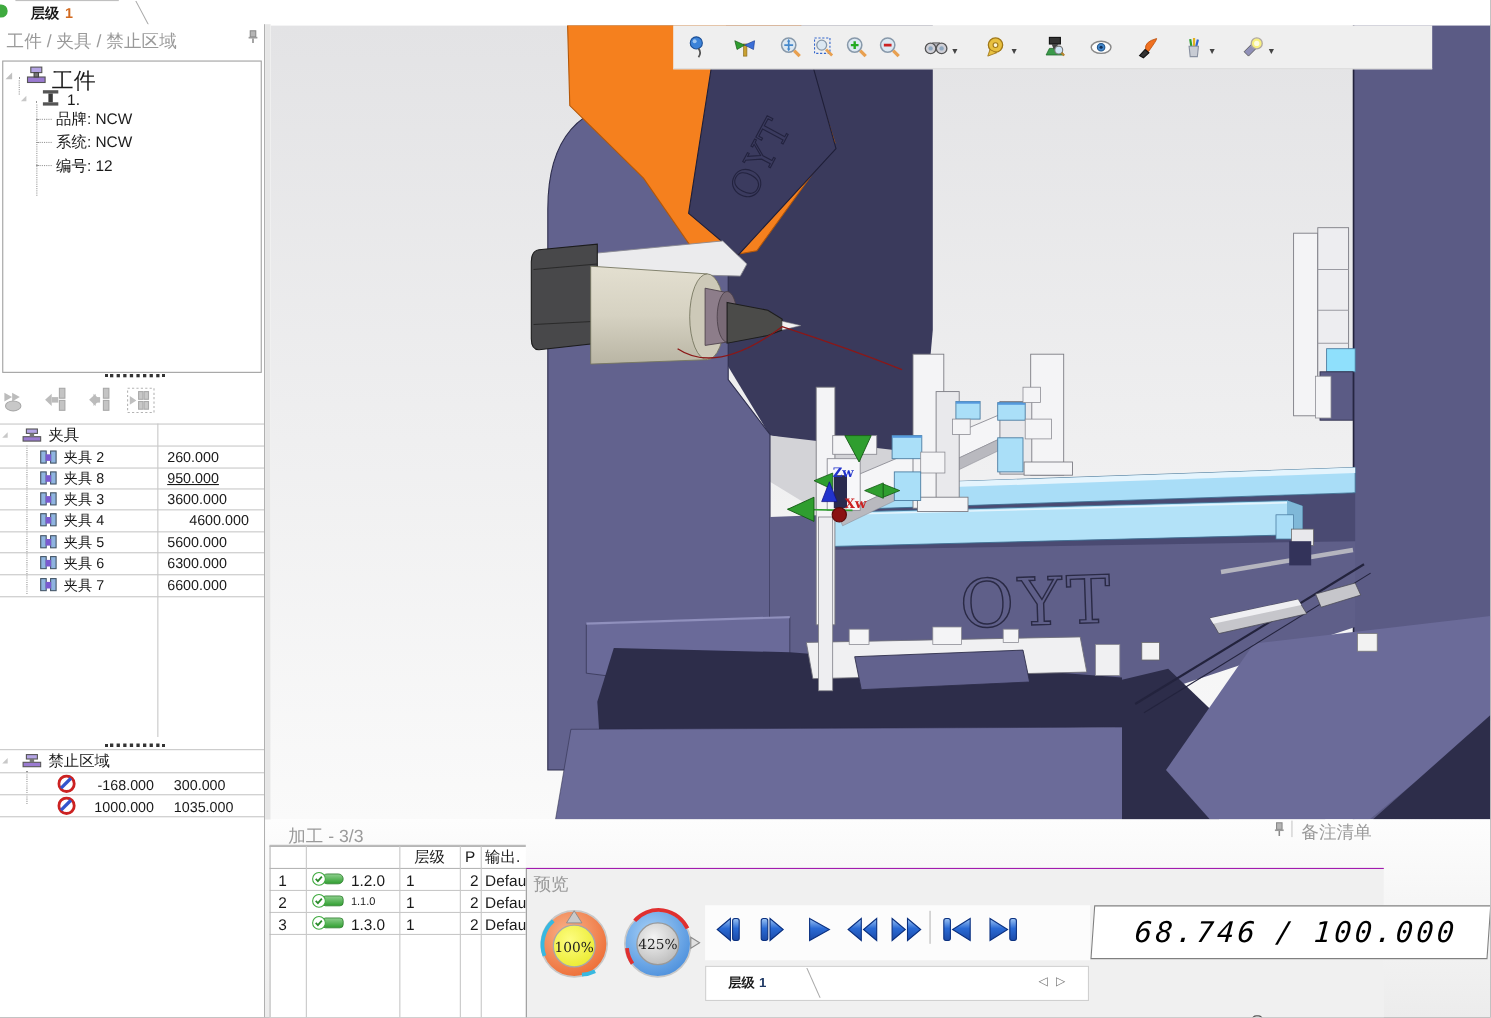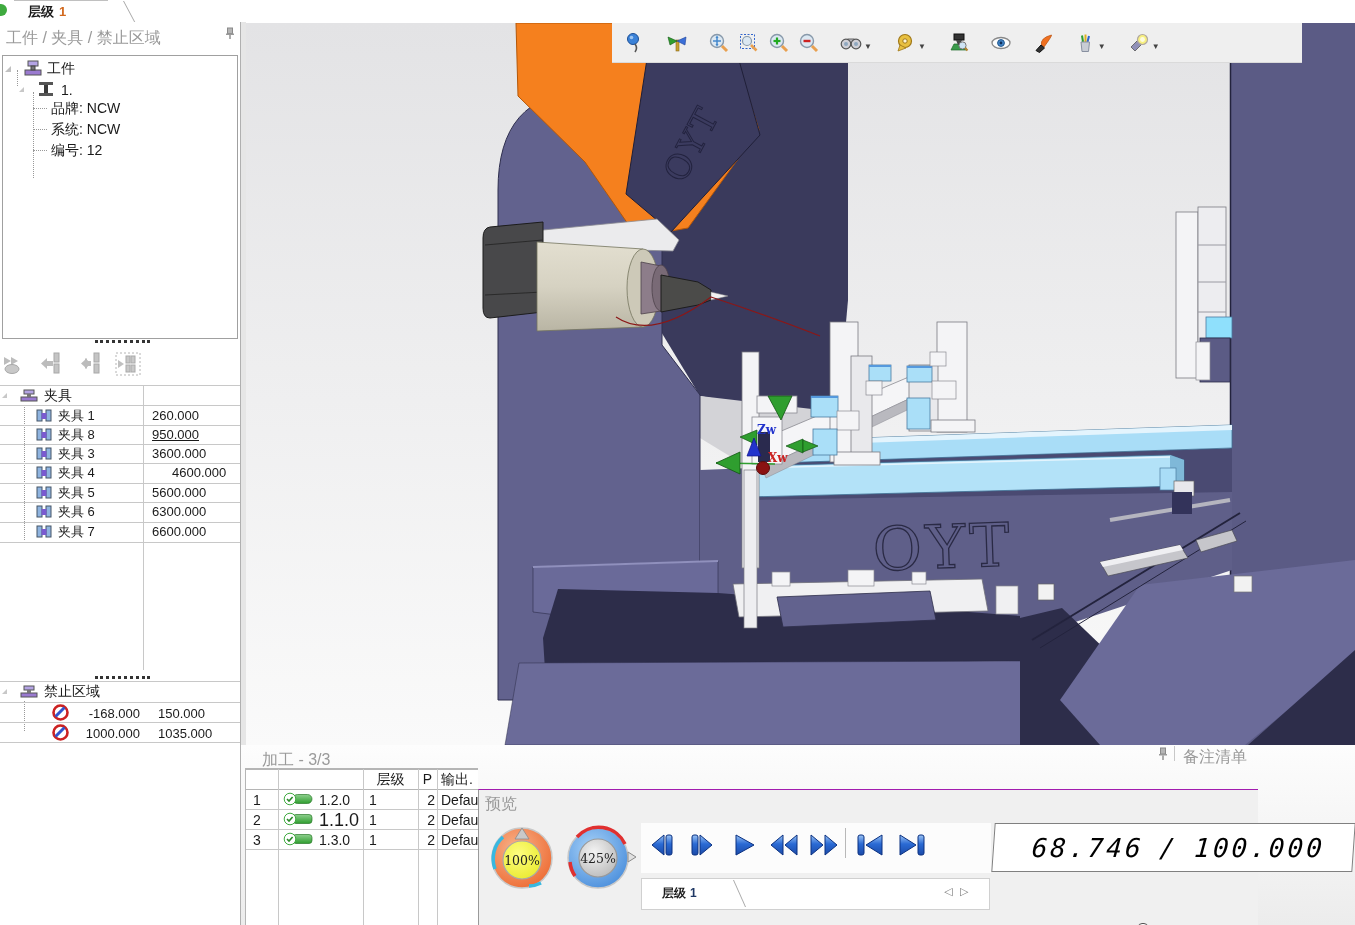--- a/index.html
+++ b/index.html
@@ -113,21 +113,21 @@
 
     <div class="abs treebox">
       <div class="dotline" style="left:14px;top:14px;height:16px;"></div>
       <div class="dotline" style="left:30px;top:36px;height:86px;"></div>
       <div class="abs" style="left:2px;top:10px;width:0;height:0;border-left:6px solid transparent;border-bottom:6px solid #c0c0c0;"></div>
       <svg class="abs" style="left:20px;top:3px" width="20" height="18" viewBox="0 0 20 18">
         <rect x="2" y="11" width="16" height="5" fill="#9a7ad0" stroke="#555"></rect>
         <rect x="5" y="2" width="10" height="5" fill="#b4a4e4" stroke="#555"></rect>
         <rect x="8" y="7" width="4" height="4" fill="#777" stroke="#444"></rect>
       </svg>
-      <div class="abs" style="left:44px;top:4px;font-size:14px;">工件</div>
+      <div class="abs" style="left:44px;top:4px;font-size:20px;">工件</div>
       <div class="abs" style="left:16px;top:31px;width:0;height:0;border-left:5px solid transparent;border-bottom:5px solid #c8c8c8;"></div>
       <svg class="abs" style="left:34px;top:25px" width="18" height="16" viewBox="0 0 18 16">
         <rect x="2" y="1" width="14" height="3" fill="#555"></rect>
         <rect x="7" y="4" width="4" height="8" fill="#3a3a3a"></rect>
         <rect x="2" y="12" width="14" height="3" fill="#555"></rect>
       </svg>
       <div class="abs" style="left:58px;top:26px;font-size:14px;">1.</div>
       <div class="dotstub" style="left:30px;top:52px;width:14px;"></div>
       <div class="abs" style="left:48px;top:44px;font-size:14px;">品牌: NCW</div>
       <div class="dotstub" style="left:30px;top:73px;width:14px;"></div>
@@ -179,21 +179,21 @@
       <div class="cell" style="left:44px;top:1px;font-size:14px;">夹具</div>
       <div class="dotline" style="left:24px;top:20px;height:135px;"></div>
 
       <div class="gline" style="left:0;top:20px;width:240px;height:1px;"></div>
       <div>
         <svg style="position:absolute;left:36px;top:23px" width="16" height="14" viewBox="0 0 16 14">
           <rect x="1" y="2" width="5" height="11" fill="#8fb4e0" stroke="#456"></rect>
             <rect x="10" y="2" width="5" height="11" fill="#8fb4e0" stroke="#456"></rect>
             <rect x="5.5" y="5" width="5" height="6" fill="#7a5ad0"></rect>
         </svg>
-        <div class="cell" style="left:58px;top:21px;">夹具 1</div>
+        <div class="cell" style="left:58px;top:21px;">夹具 2</div>
         <div class="cell" style="left:152px;top:21px;">260.000</div>
       </div>
       <div class="gline" style="left:0;top:40px;width:240px;height:1px;"></div>
       <div>
         <svg style="position:absolute;left:36px;top:42px" width="16" height="14" viewBox="0 0 16 14">
           <rect x="1" y="2" width="5" height="11" fill="#8fb4e0" stroke="#456"></rect>
             <rect x="10" y="2" width="5" height="11" fill="#8fb4e0" stroke="#456"></rect>
             <rect x="5.5" y="5" width="5" height="6" fill="#7a5ad0"></rect>
         </svg>
         <div class="cell" style="left:58px;top:40px;">夹具 8</div>
@@ -264,21 +264,21 @@
       </svg>
       <div class="cell" style="left:44px;top:1px;font-size:14px;">禁止区域</div>
       <div class="dotline" style="left:24px;top:20px;height:30px;"></div>
       <div class="gline" style="left:0;top:21px;width:240px;height:1px;"></div>
       <div>
         <svg style="position:absolute;left:52px;top:23px" width="17" height="17" viewBox="0 0 17 17">
           <circle cx="8.5" cy="8.5" r="7" fill="#fff" stroke="#cc2222" stroke-width="2.6"></circle>
           <line x1="3.5" y1="12.5" x2="12.5" y2="3.5" stroke="#3355cc" stroke-width="3"></line>
         </svg>
         <div class="cell" style="left:0;top:23px;width:140px;text-align:right;">-168.000</div>
-        <div class="cell" style="left:158px;top:23px;">150.000</div>
+        <div class="cell" style="left:158px;top:23px;">300.000</div>
       </div>
       <div class="gline" style="left:0;top:41px;width:240px;height:1px;"></div>
       <div>
         <svg style="position:absolute;left:52px;top:43px" width="17" height="17" viewBox="0 0 17 17">
           <circle cx="8.5" cy="8.5" r="7" fill="#fff" stroke="#cc2222" stroke-width="2.6"></circle>
           <line x1="3.5" y1="12.5" x2="12.5" y2="3.5" stroke="#3355cc" stroke-width="3"></line>
         </svg>
         <div class="cell" style="left:0;top:43px;width:140px;text-align:right;">1000.000</div>
         <div class="cell" style="left:158px;top:43px;">1035.000</div>
       </div>
@@ -555,21 +555,21 @@
         <div class="cell" style="left:173px;top:22px;width:17px;text-align:right;font-size:14px;">2</div>
         <div class="cell" style="left:196px;top:22px;font-size:14px;">Defau</div>
       </div>
       <div>
         <div class="cell" style="left:8px;top:42px;font-size:14px;">2</div>
         <svg style="position:absolute;left:38px;top:43px" width="32" height="14" viewBox="0 0 32 14">
           <rect x="10" y="2.5" width="19" height="9" rx="3" fill="url(#greenPill)" stroke="#2a7a2a" stroke-width="0.7"></rect>
           <circle cx="7" cy="7" r="5.8" fill="#fff" stroke="#3faa3f"></circle>
             <path d="M4,7 l2,2 l3.6,-4" fill="none" stroke="#2a8a2a" stroke-width="1.6"></path>
         </svg>
-        <div class="cell" style="left:74px;top:42px;font-size:18px;">1.1.0</div>
+        <div class="cell" style="left:74px;top:42px;font-size:10px;">1.1.0</div>
         <div class="cell" style="left:124px;top:42px;font-size:14px;">1</div>
         <div class="cell" style="left:173px;top:42px;width:17px;text-align:right;font-size:14px;">2</div>
         <div class="cell" style="left:196px;top:42px;font-size:14px;">Defau</div>
       </div>
       <div>
         <div class="cell" style="left:8px;top:62px;font-size:14px;">3</div>
         <svg style="position:absolute;left:38px;top:63px" width="32" height="14" viewBox="0 0 32 14">
           <rect x="10" y="2.5" width="19" height="9" rx="3" fill="url(#greenPill)" stroke="#2a7a2a" stroke-width="0.7"></rect>
           <circle cx="7" cy="7" r="5.8" fill="#fff" stroke="#3faa3f"></circle>
             <path d="M4,7 l2,2 l3.6,-4" fill="none" stroke="#2a8a2a" stroke-width="1.6"></path>

